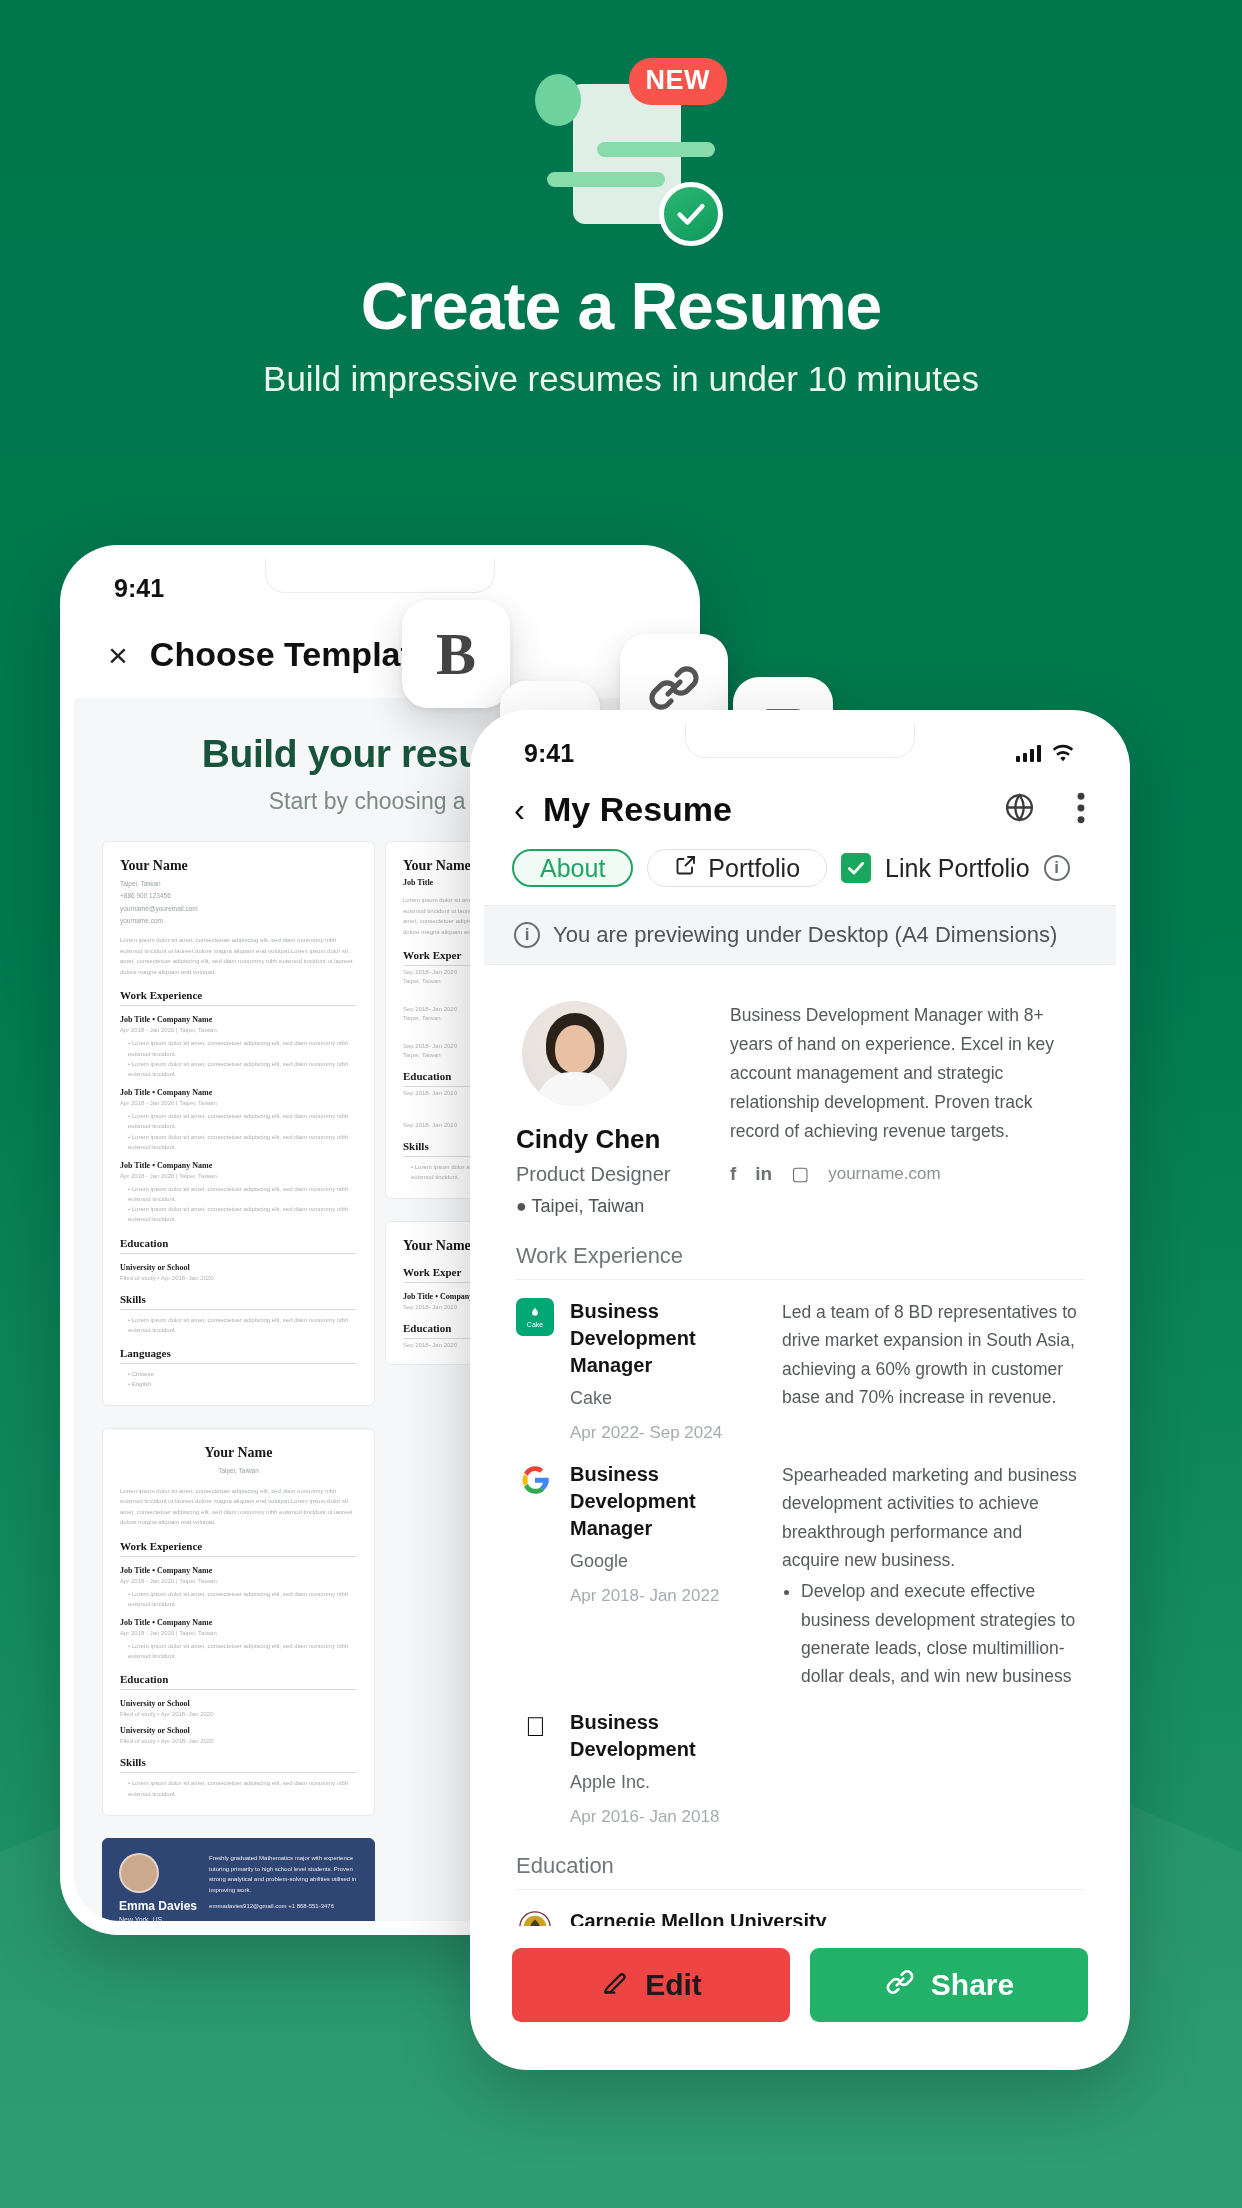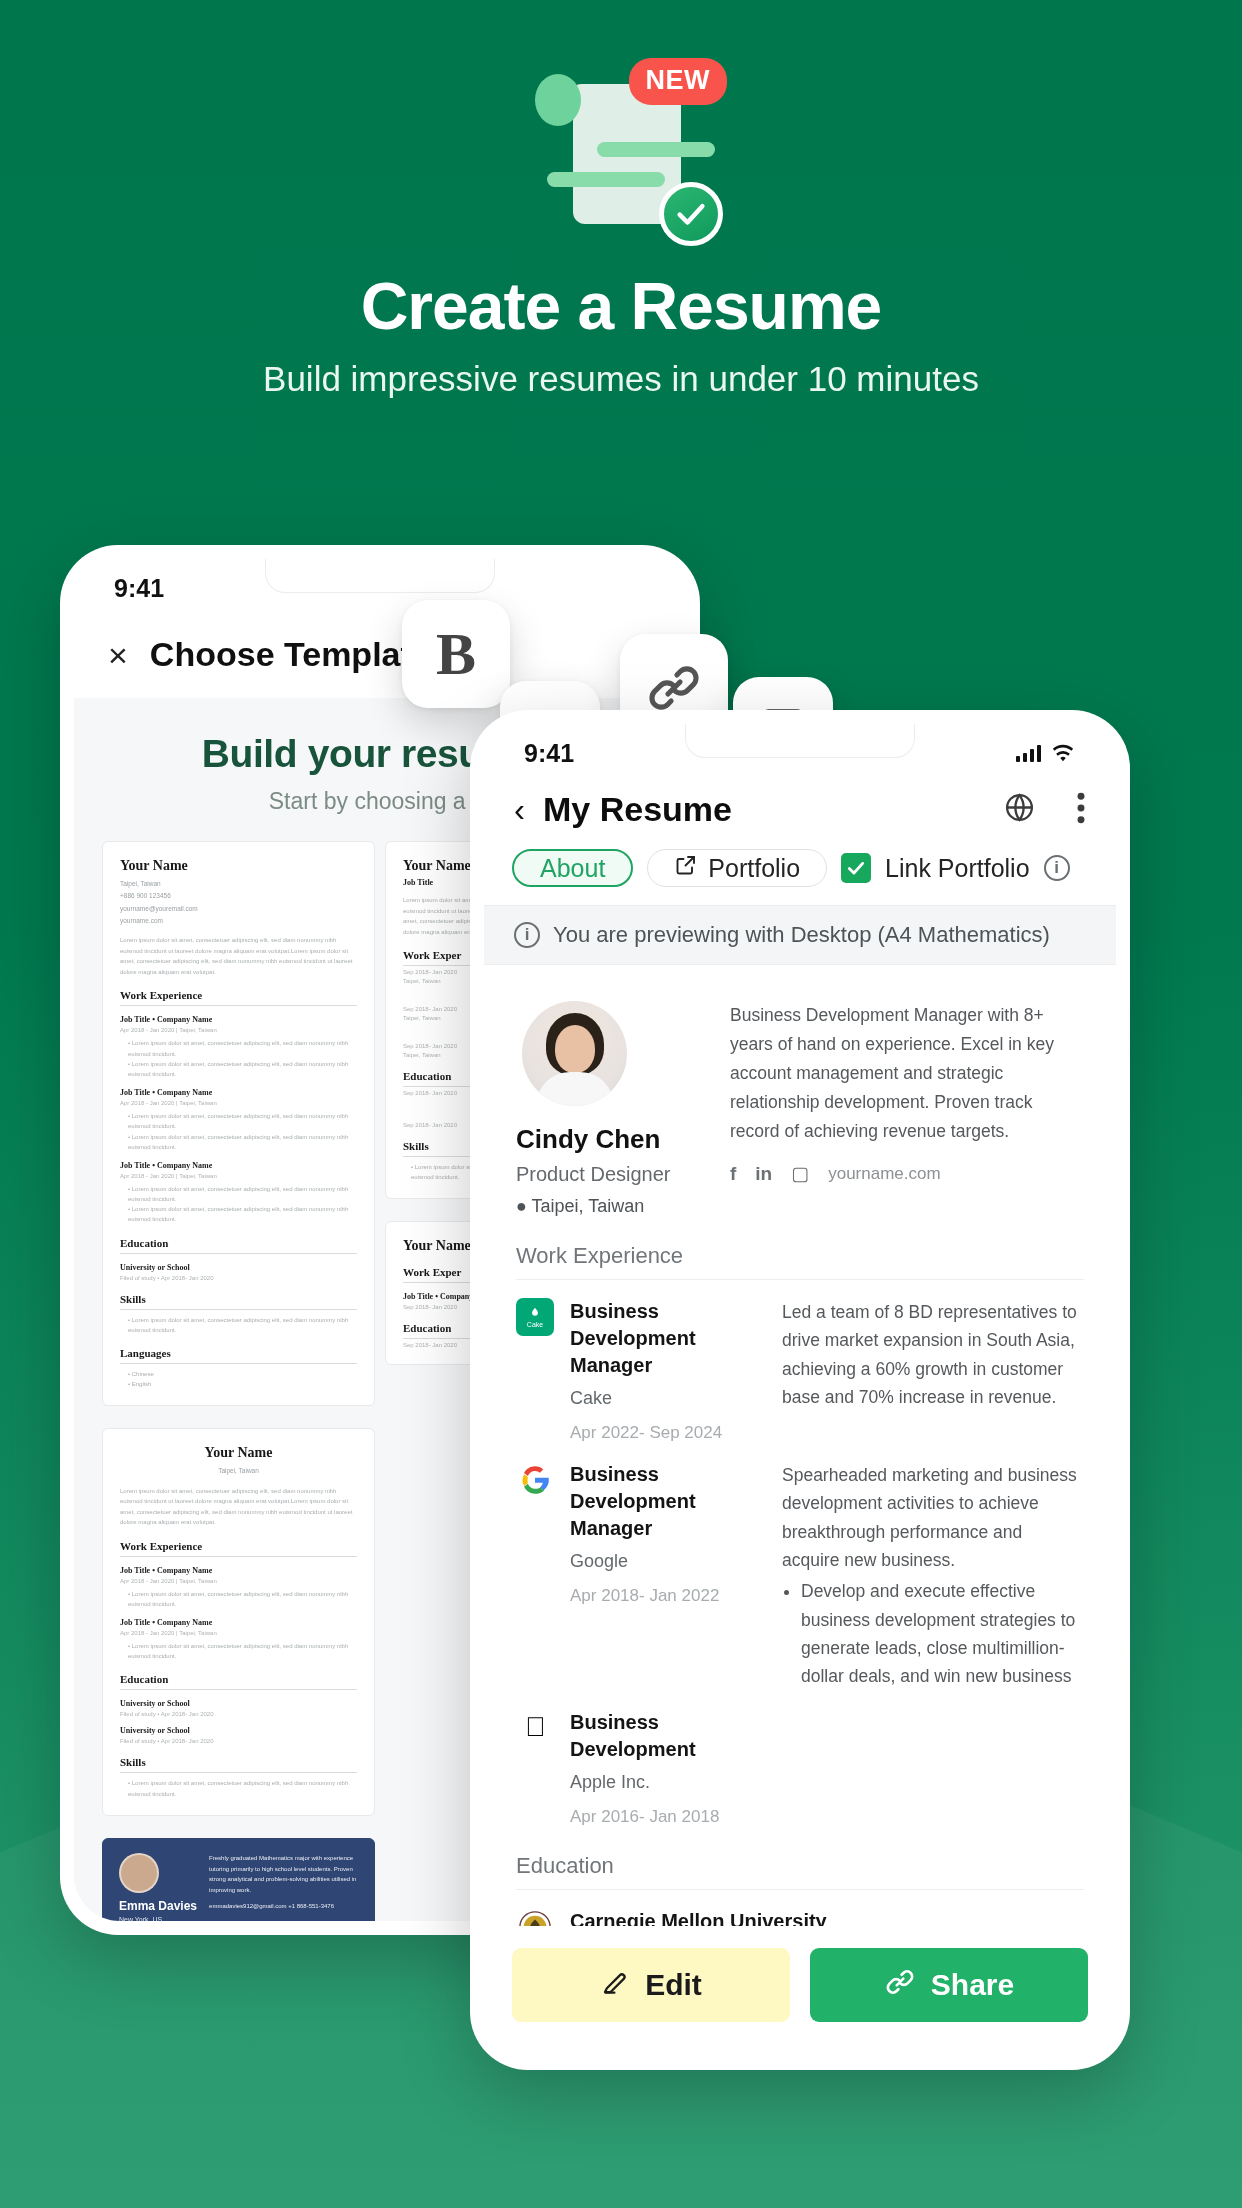--- a/index.html
+++ b/index.html
@@ -188,21 +188,21 @@
   .ex-right li{ margin-top:2px; }
 
   .fp-actions{
     position:absolute; left:0; right:0; bottom:0; background:#fff;
     display:flex; gap:20px; padding:22px 28px 34px;
   }
   .btn{
     flex:1; height:74px; border-radius:9px; display:flex; align-items:center;
     justify-content:center; gap:15px; font-size:30px; font-weight:bold;
   }
-  .btn.edit{ background:#fef9c3; color:#1b1b1b; }
+  .btn.edit{ background:#ef4444; color:#1b1b1b; }
   .btn.share{ background:#22b169; color:#fff; }
 
   
   .chip{
     position:absolute; background:#fff; border-radius:26px;
     box-shadow:0 16px 38px rgba(0,0,0,0.16), 0 2px 6px rgba(0,0,0,0.07);
     display:flex; align-items:center; justify-content:center;
   }
   #chip-bold{ left:402px; top:600px; width:108px; height:108px; }
   #chip-bold span{ font-family:"Liberation Serif", serif; font-size:60px; color:#444; font-weight:bold; }
@@ -450,21 +450,21 @@
         <svg width="20" height="20" viewBox="0 0 24 24" fill="none" stroke="#fff" stroke-width="3.4" stroke-linecap="round" stroke-linejoin="round">
             <polyline points="4,12.5 9.5,18 20,6.5"></polyline>
           </svg>
       </div>
       <span class="lp-label">Link Portfolio</span>
       <span class="info-c">i</span>
     </div>
 
     <div class="banner">
       <span class="info-c" style="border-color:#6a6f72">i</span>
-      <span>You are previewing with Desktop (A4 Mathematics)</span>
+      <span>You are previewing under Desktop (A4 Dimensions)</span>
     </div>
 
     <div class="doc-sheet">
       <div class="prof">
         <div class="prof-left">
           <div class="avatar">
             <div class="av-hair"></div>
               <div class="av-face"></div>
               <div class="av-body"></div>
           </div>

